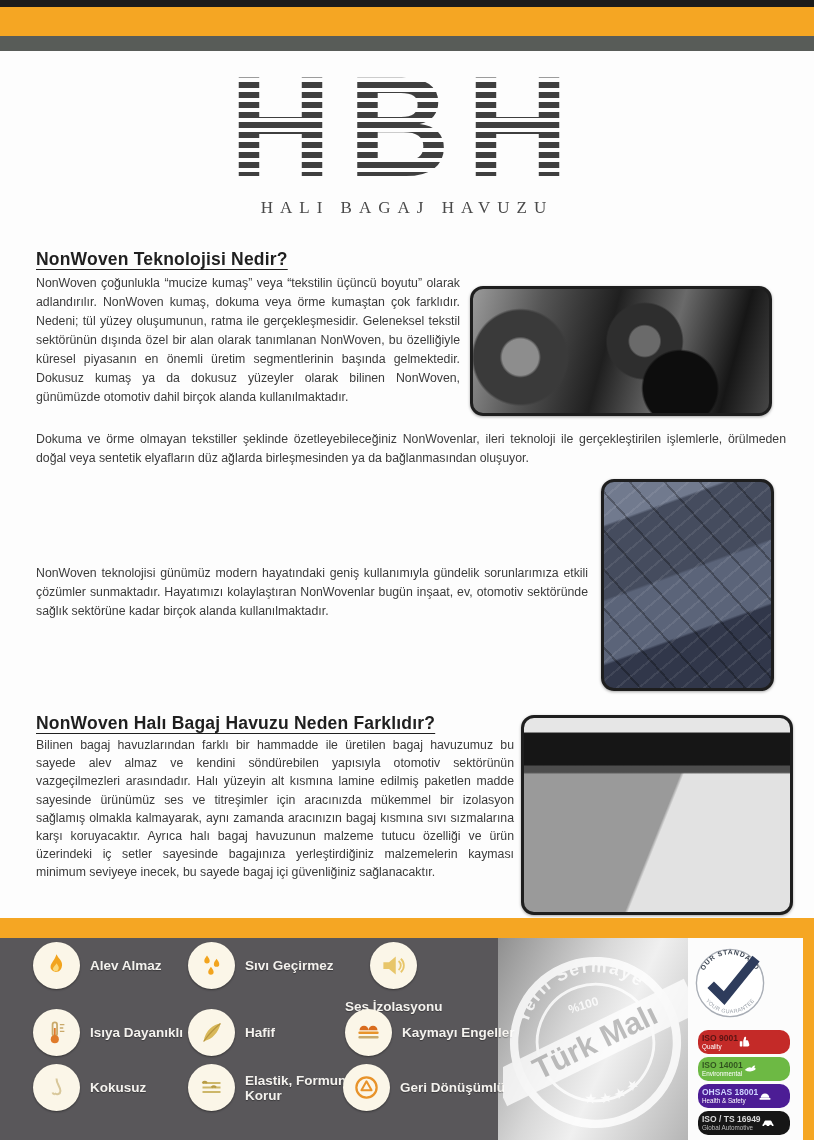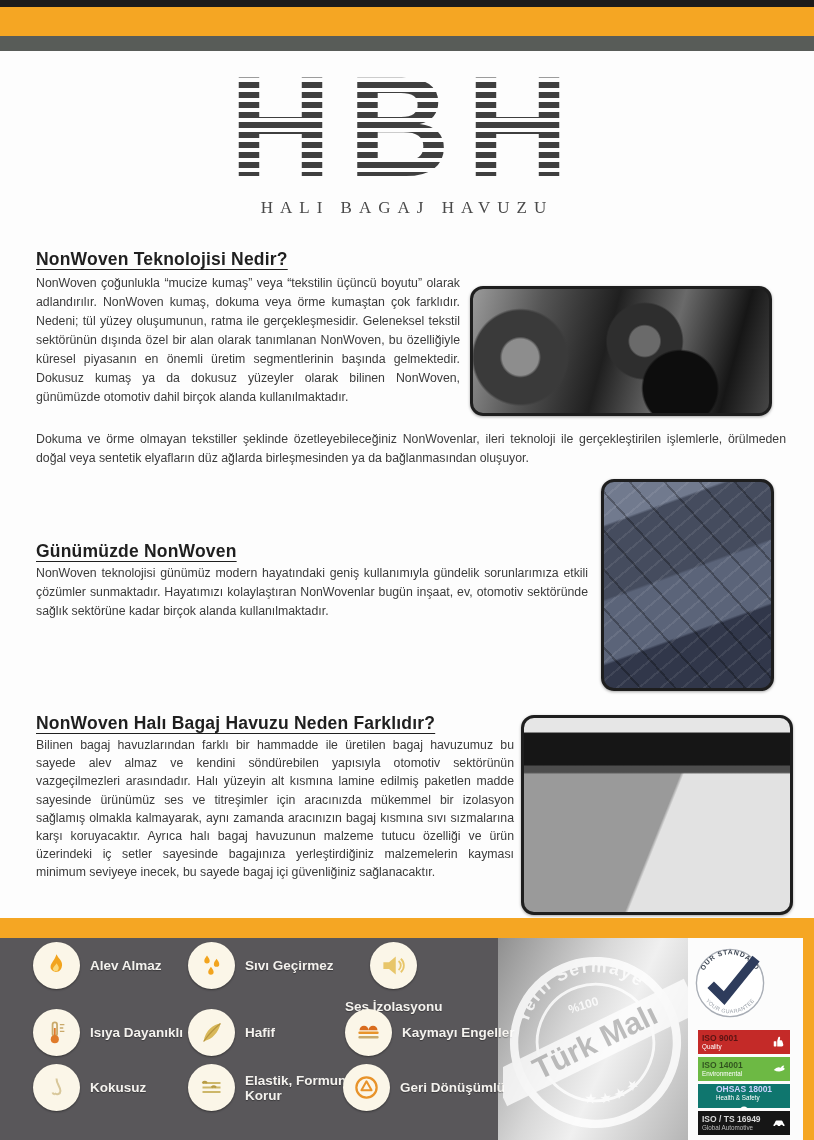--- a/index.html
+++ b/index.html
@@ -60,24 +60,24 @@
   .fcircle svg{width:27px;height:27px;}
   .flabel{color:#f4f2ee;font-weight:700;font-size:13.5px;line-height:15px;max-width:118px;
           text-shadow:0 1px 1px rgba(0,0,0,.35);}
 
   
   .stamp-svg{position:absolute;left:503px;top:950px;width:185px;height:185px;}
   .quality-svg{position:absolute;left:688px;top:941px;width:84px;height:84px;}
 
   
   .badges{position:absolute;left:698px;top:1030px;width:92px;display:flex;flex-direction:column;gap:3px;}
-  .badge{height:24px;border-radius:0;display:flex;align-items:center;justify-content:space-between;padding:0 4px;box-sizing:border-box;}
+  .badge{height:24px;border-radius:10px;display:flex;align-items:center;padding:0 4px;box-sizing:border-box;}
   .badge-red{background:#c42a28;}
   .badge-green{background:#6db944;}
-  .badge-blue{background:#0f766e;flex-direction:column;}
+  .badge-blue{background:#4c1d95;}
   .badge-black{background:#161616;}
   .badge-title{font-size:8.5px;font-weight:700;color:rgba(0,0,0,.55);line-height:10px;white-space:nowrap;}
   .badge-black .badge-title{color:#d9d9d9;}
   .badge-sub{font-size:6.3px;color:#fff;line-height:8px;white-space:nowrap;}
   .badge-icon svg{width:14px;height:14px;display:block;}
 
   svg text{font-family:"Liberation Sans",sans-serif;}
 </style>
 </head>
 <body>
@@ -92,21 +92,20 @@
     <div class="logo-text">HBH</div>
     <div class="logo-stripes"></div>
   </div>
   <div class="logo-subtitle abs" style="top:198px;left:0;right:0;">HALI BAGAJ HAVUZU</div>
 
   <h2 class="sec-h" style="left:36px;top:234px;">NonWoven Teknolojisi Nedir?</h2>
   <p class="sec-p" style="left:36px;top:274px;width:424px;">NonWoven çoğunlukla “mucize kumaş” veya “tekstilin üçüncü boyutu” olarak adlandırılır. NonWoven kumaş, dokuma veya örme kumaştan çok farklıdır. Nedeni; tül yüzey oluşumunun, ratma ile gerçekleşmesidir. Geleneksel tekstil sektörünün dışında özel bir alan olarak tanımlanan NonWoven, bu özelliğiyle küresel piyasanın en önemli üretim segmentlerinin başında gelmektedir. Dokusuz kumaş ya da dokusuz yüzeyler olarak bilinen NonWoven, günümüzde otomotiv dahil birçok alanda kullanılmaktadır.</p>
   <div class="photo photo1"></div>
   <p class="sec-p" style="left:36px;top:430px;width:750px;">Dokuma ve örme olmayan tekstiller şeklinde özetleyebileceğiniz NonWovenlar, ileri teknoloji ile gerçekleştirilen işlemlerle, örülmeden doğal veya sentetik elyafların düz ağlarda birleşmesinden ya da bağlanmasından oluşuyor.</p>
 
-  <h2 class="sec-h" style="left:36px;top:526px;">Günümüzde NonWoven</h2>
   <p class="sec-p" style="left:36px;top:564px;width:552px;">NonWoven teknolojisi günümüz modern hayatındaki geniş kullanımıyla gündelik sorunlarımıza etkili çözümler sunmaktadır. Hayatımızı kolaylaştıran NonWovenlar bugün inşaat, ev, otomotiv sektöründe sağlık sektörüne kadar birçok alanda kullanılmaktadır.</p>
   <div class="photo photo2"></div>
 
   <h2 class="sec-h" style="left:36px;top:698px;">NonWoven Halı Bagaj Havuzu Neden Farklıdır?</h2>
   <p class="sec-p" style="left:36px;top:736px;width:478px;line-height:18.2px;">Bilinen bagaj havuzlarından farklı bir hammadde ile üretilen bagaj havuzumuz bu sayede alev almaz ve kendini söndürebilen yapısıyla otomotiv sektörünün vazgeçilmezleri arasındadır. Halı yüzeyin alt kısmına lamine edilmiş paketlen madde sayesinde ürünümüz ses ve titreşimler için aracınızda mükemmel bir izolasyon sağlamış olmakla kalmayarak, aynı zamanda aracınızın bagaj kısmına sıvı sızmalarına karşı koruyacaktır. Ayrıca halı bagaj havuzunun malzeme tutucu özelliği ve ürün üzerindeki iç setler sayesinde bagajınıza yerleştirdiğiniz malzemelerin kayması minimum seviyeye inecek, bu sayede bagaj içi güvenliğiniz sağlanacaktır.</p>
   <div class="photo photo3"></div>
 
   <div class="footer-orange"></div>
   <div class="footer-gray"></div>
   <div class="footer-silver"></div>

